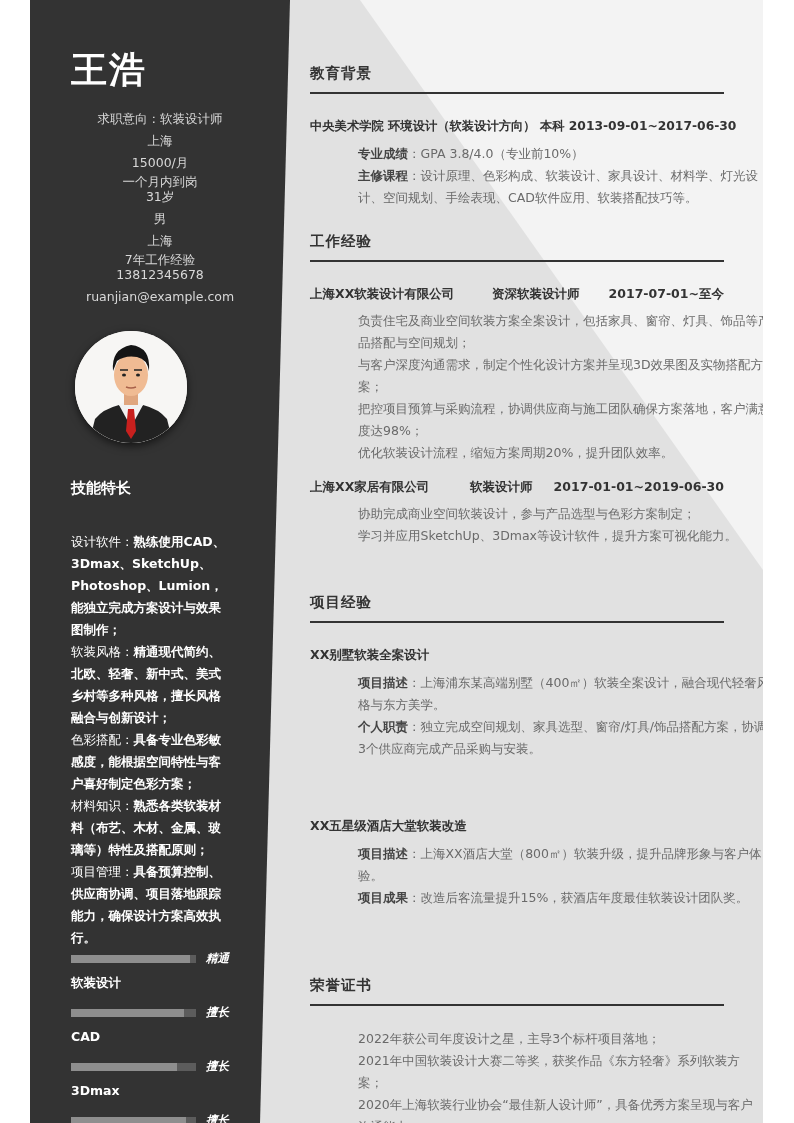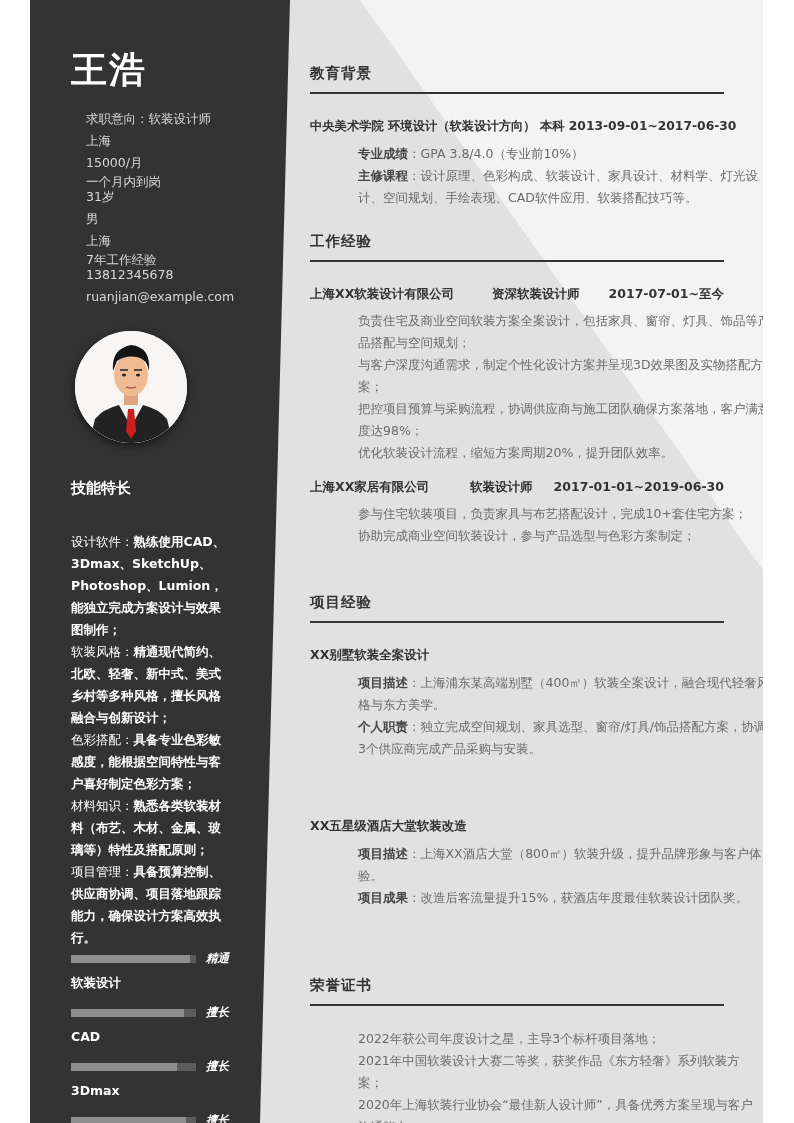--- a/index.html
+++ b/index.html
@@ -3,21 +3,21 @@
 <meta charset="utf-8">
 <style>
   html, body { margin:0; padding:0; }
   body { width:794px; height:1123px; background:#ffffff; position:relative; overflow:hidden;
          font-family:"DejaVu Sans","Liberation Sans",sans-serif; }
   .page { position:absolute; left:30px; top:0; width:733px; height:1123px; background:#e1e1e1; overflow:hidden; }
   .page-bg-svg { position:absolute; left:0; top:0; }
   .sidebar-text { position:absolute; left:0; top:0; width:260px; color:#fff; }
   .name { position:absolute; left:41px; top:48px; font-size:36px; font-weight:bold; letter-spacing:2px; color:#ffffff; line-height:44px;font-family:Liberation Serif, serif; }
   .info { position:absolute; left:56px; top:108px; font-size:12.5px; color:#d8d8d8; }
-  .info div { height:22px; line-height:22px; white-space:nowrap; }
+  .info div { height:22px; line-height:22px; white-space:nowrap;text-align:center; }
   .info div.tight { height:12px; line-height:16px; }
   .avatar { position:absolute; left:45px; top:331px; width:112px; height:112px; border-radius:50%; background:#f7f6f4; overflow:hidden;
             box-shadow:0 3px 8px rgba(0,0,0,0.6); }
   .sb-title { position:absolute; left:41px; top:479px; font-size:15px; font-weight:bold; color:#fff; }
   .skills-text { position:absolute; left:41px; top:531px; width:162px; font-size:12.5px; line-height:22px; color:#fff; font-weight:bold; }
   .skills-text .k { font-weight:normal; }
   .skill-bars { position:absolute; left:41px; top:955px; width:200px; }
   .skill-row { position:relative; height:54px; }
   .bar-track { position:absolute; left:0; top:0; width:125px; height:8px; background:#5c5c5c; }
   .bar-fill { position:absolute; left:0; top:0; height:8px; background:#8e8e8e; }
@@ -148,22 +148,22 @@
       <div>把控项目预算与采购流程，协调供应商与施工团队确保方案落地，客户满意度达98%；</div>
       <div>优化软装设计流程，缩短方案周期20%，提升团队效率。</div>
     </div>
 
     <div class="row3" style="top:479px">
       <span style="left:0">上海XX家居有限公司</span>
       <span style="left:160px">软装设计师</span>
       <span style="right:0">2017-01-01~2019-06-30</span>
     </div>
     <div class="para" style="top:503px">
-      <div>参与住宅软装项目，负责家具与布艺搭配设计，完成10+套住宅方案；</div>
       <div>协助完成商业空间软装设计，参与产品选型与色彩方案制定；</div>
+      <div>学习并应用SketchUp、3Dmax等设计软件，提升方案可视化能力。</div>
     </div>
 
     <div class="sec-title" style="top:593px">项目经验</div>
     <div class="sec-line" style="top:621px"></div>
 
     <div class="proj-title" style="top:647px">XX别墅软装全案设计</div>
     <div class="para" style="top:672px">
       <div><b>项目描述</b><span>：上海浦东某高端别墅（400㎡）软装全案设计，融合现代轻奢风格与东方美学。</span></div>
       <div><b>个人职责</b><span>：独立完成空间规划、家具选型、窗帘/灯具/饰品搭配方案，协调3个供应商完成产品采购与安装。</span></div>
     </div>

